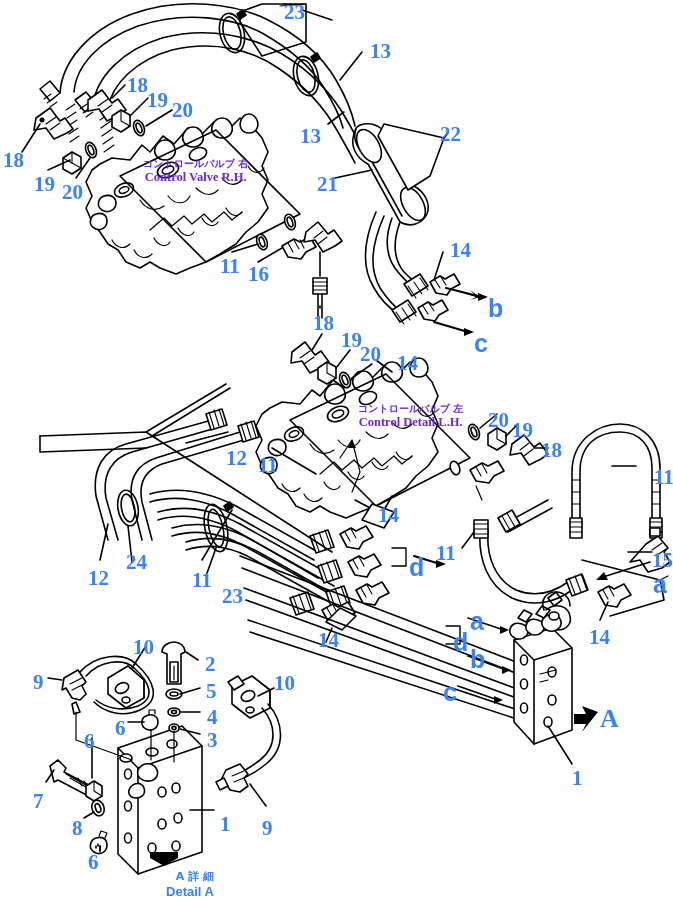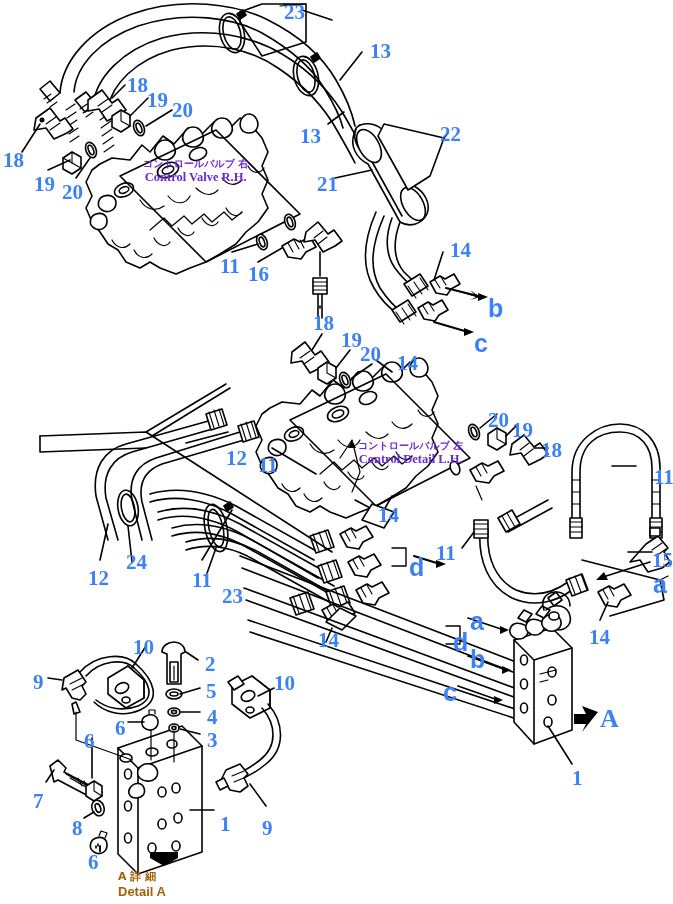--- a/index.html
+++ b/index.html
@@ -7,21 +7,21 @@
   #sheet{position:relative;width:673px;height:904px;background:#fff;overflow:hidden;}
   #sheet svg{position:absolute;left:0;top:0;}
   .cal{position:absolute;font-family:"Liberation Serif",serif;font-weight:700;color:#3b82f6;
        line-height:1;white-space:nowrap;}
   .n{font-size:21px;}
   .letter{font-size:25px;font-family:"Liberation Sans",sans-serif;font-weight:700;}
   .bigA{font-size:26px;font-family:"Liberation Serif",serif;font-weight:700;}
   .vlabel{position:absolute;white-space:nowrap;text-align:center;color:#6d28d9;}
   .vlabel .jp{font-family:"DejaVu Sans",sans-serif;font-size:10px;font-weight:700;letter-spacing:0px;display:block;}
   .vlabel .en{font-family:Liberation Serif, serif;font-size:12.5px;font-weight:700;display:block;margin-top:-1px;}
-  .detail{position:absolute;text-align:left;color:#a16207;}
+  .detail{position:absolute;text-align:right;color:#3b82f6;}
   .detail .jp{font-family:"DejaVu Sans",sans-serif;font-size:11px;font-weight:700;display:block;}
   .detail .en{font-family:"Liberation Sans",sans-serif;font-size:13px;font-weight:700;display:block;}
 </style>
 </head>
 <body>
 
 <div id="sheet">
 
 <svg width="673" height="904" viewBox="0 0 673 904">
   <g fill="none" stroke="#000" stroke-width="1.6" stroke-linecap="round" stroke-linejoin="round">
@@ -621,21 +621,21 @@
   <path d="M164 866 L150 858 L150 852 L178 852 L178 858 Z" fill="#000" stroke="none"></path>
 
   </g>
 </svg>
 
 <div class="vlabel" style="left:143px;top:157px;">
   <span class="jp">コントロールバルブ 右</span>
   <span class="en">Control  Valve   R.H.</span>
 </div>
 
-<div class="vlabel" style="left:358px;top:402px;margin-top:37px;">
+<div class="vlabel" style="left:358px;top:402px;">
   <span class="jp">コントロールバルブ 左</span>
   <span class="en">Control  Detail   L.H.</span>
 </div>
 
 <div class="detail" style="left:118px;top:869px;width:96px;">
   <span class="jp">A 詳 細</span>
   <span class="en">Detail A</span>
 </div>
 
 <div class="cal bigA" style="left:600px;top:706px;">A</div>

